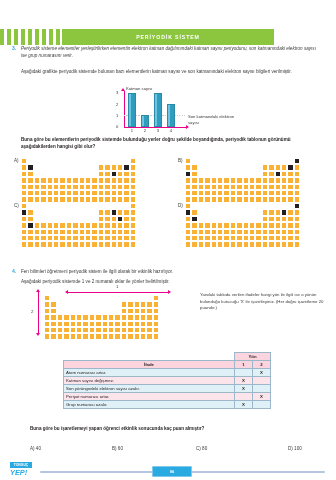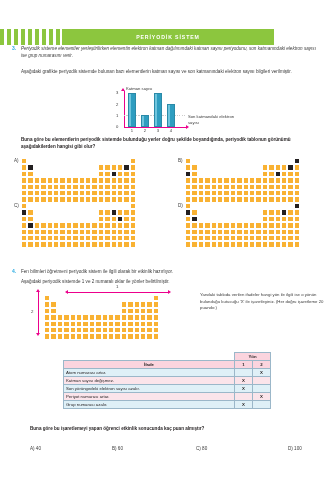--- a/index.html
+++ b/index.html
@@ -800,14 +800,26 @@
 
   <div class="qtext bold" style="left:30px;top:425px;width:290px;">Buna göre bu işaretlemeyi yapan öğrenci etkinlik sonucunda kaç puan almıştır?</div>
 
   <div class="answers">
     <div class="ans" style="left:30px;top:0;">A) 40</div>
     <div class="ans" style="left:112px;top:0;">B) 60</div>
     <div class="ans" style="left:196px;top:0;">C) 80</div>
     <div class="ans" style="left:288px;top:0;">D) 100</div>
   </div>
 
+  <div class="footer">
+    <div class="logo">
+      <div class="logo-top">
+        <span>TONGUÇ</span>
+      </div>
+      <div class="logo-bot">YEP!</div>
+    </div>
+    <div class="progress"></div>
+    <div class="pagebox">
+      <span>96</span>
+    </div>
+  </div>
 
 </div>
 
 </body></html>

